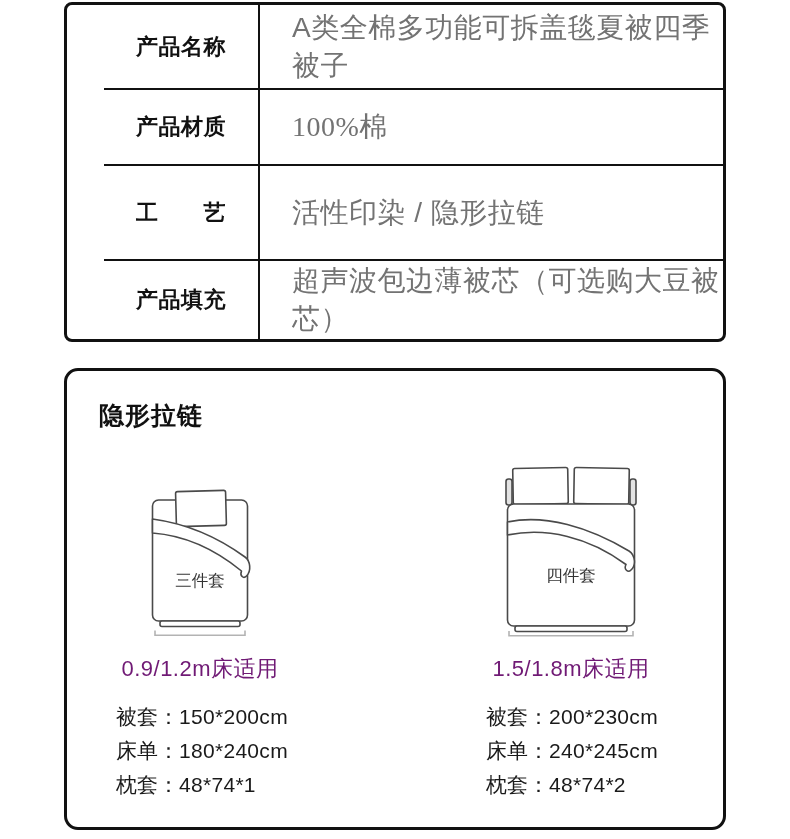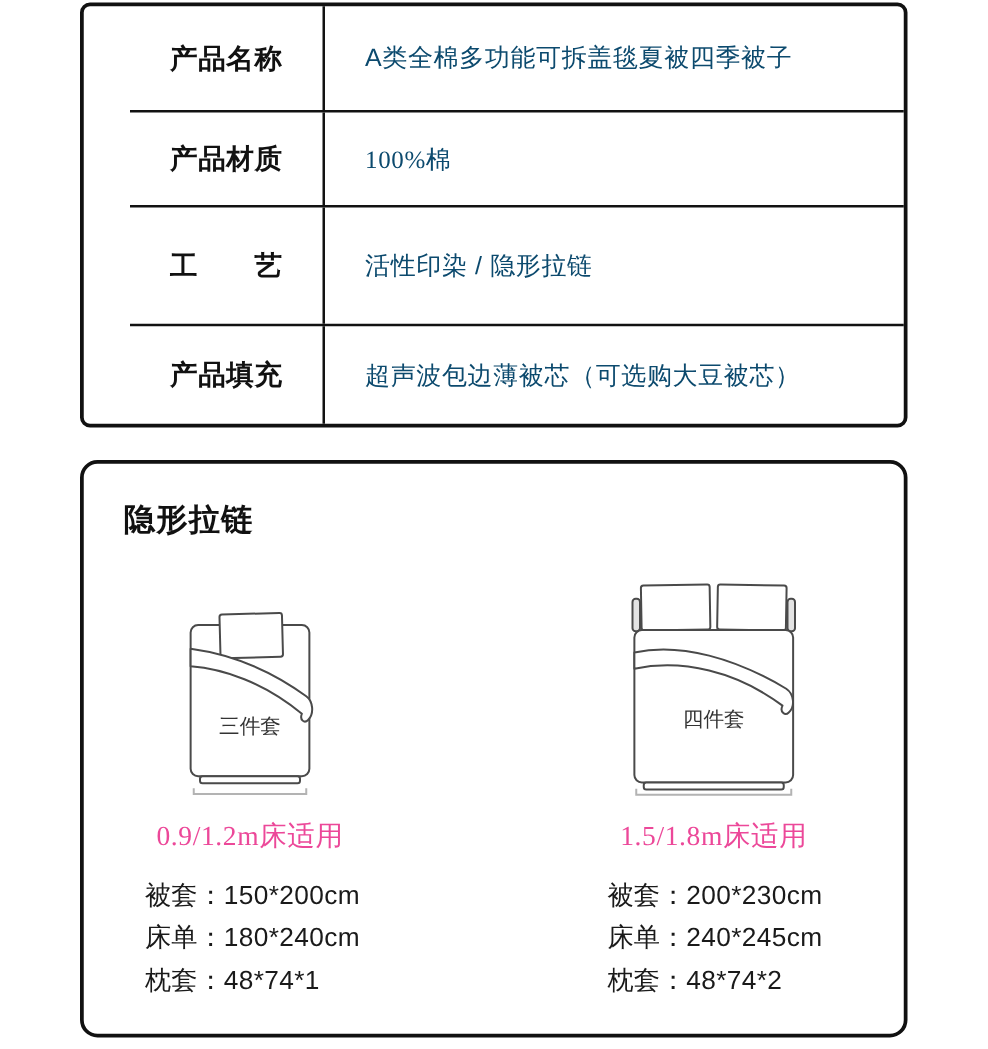--- a/index.html
+++ b/index.html
@@ -19,37 +19,37 @@
   .trow-2{height:76px;font-family:Liberation Serif, serif;}
   .trow-3{height:95px;}
   .trow-4{height:80px;flex:1 1 auto;}
   .tlabel{
     width:156px;box-sizing:border-box;border-right:2.5px solid #111;
     display:flex;align-items:center;justify-content:center;
     font-weight:bold;font-size:22px;letter-spacing:0.5px;color:#111;
   }
   .tvalue{
     flex:1;display:flex;align-items:center;padding-left:32px;
-    font-size:20px;color:#0c4a6e;letter-spacing:0.5px;border-radius:25px;
+    font-size:28px;color:#737373;letter-spacing:0.5px;border-radius:25px;
   }
   
   .specs-panel{
     position:absolute;left:64px;top:368px;width:662px;height:462px;
     border:3px solid #111;border-radius:14px;box-sizing:border-box;background:#fff;
   }
   .panel-heading{
     position:absolute;left:32px;top:28px;font-size:25px;font-weight:bold;color:#111;
     letter-spacing:1px;
   }
   .bed-illustration{position:absolute;}
   .bed-single{left:81px;top:118px;}
   .bed-double{left:436px;top:94px;}
   .size-label{
     position:absolute;width:200px;top:283px;text-align:center;
-    font-size:22px;color:#ec4899;letter-spacing:0.5px;font-family:Liberation Serif, serif;
+    font-size:22px;color:#701a75;letter-spacing:0.5px;
   }
   .size-label.left{left:33px;}
   .size-label.right{left:404px;}
   .spec-list{position:absolute;top:334px;}
   .spec-list.left{left:49px;}
   .spec-list.right{left:419px;}
   .spec-line{display:flex;font-size:21px;color:#1a1a1a;margin-bottom:11px;line-height:23px;}
   .spec-line .lab{white-space:pre;}
   .spec-line .val{letter-spacing:0.3px;}
   svg text{font-family:"Liberation Sans","DejaVu Sans",sans-serif;}

